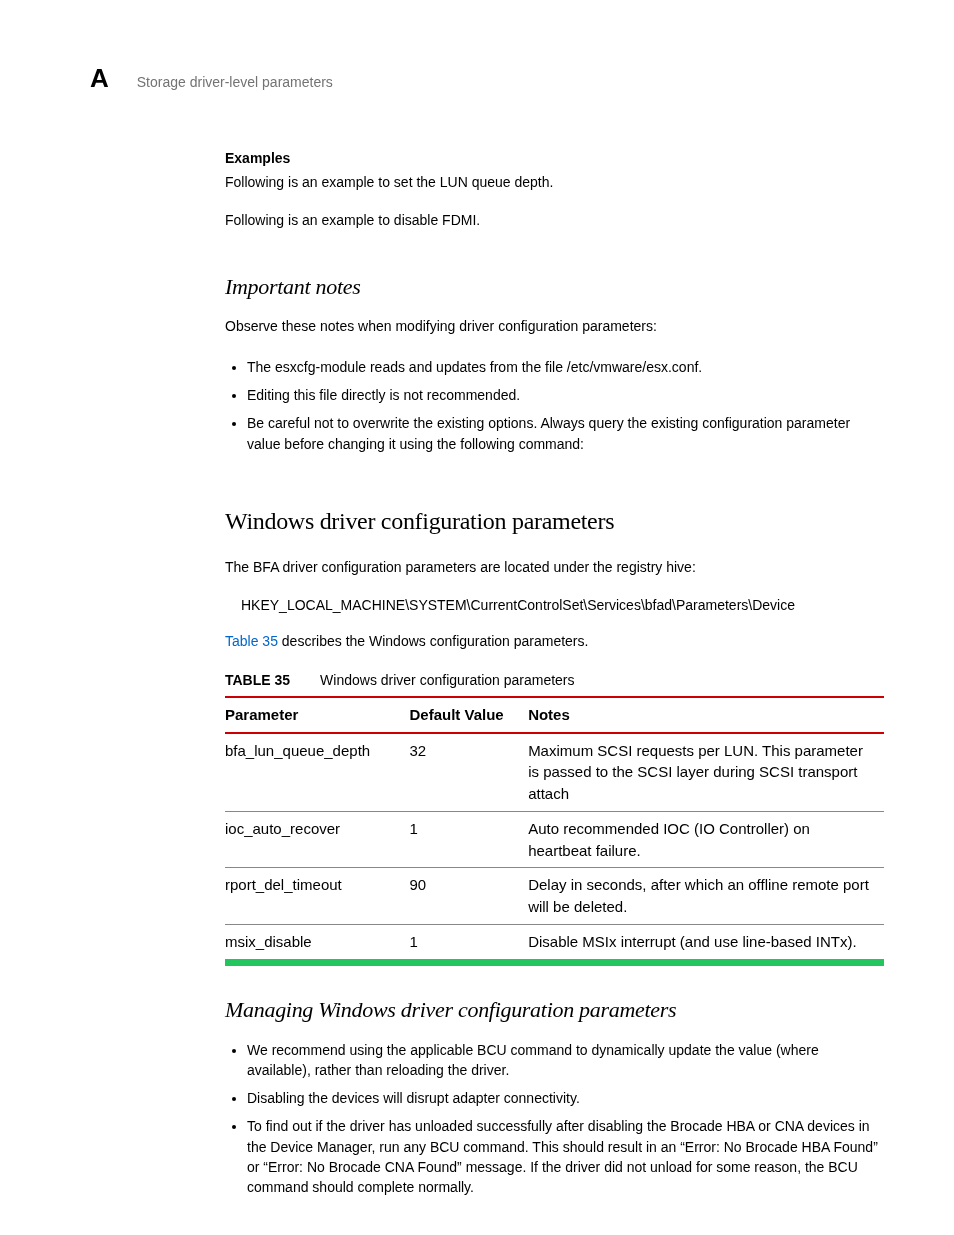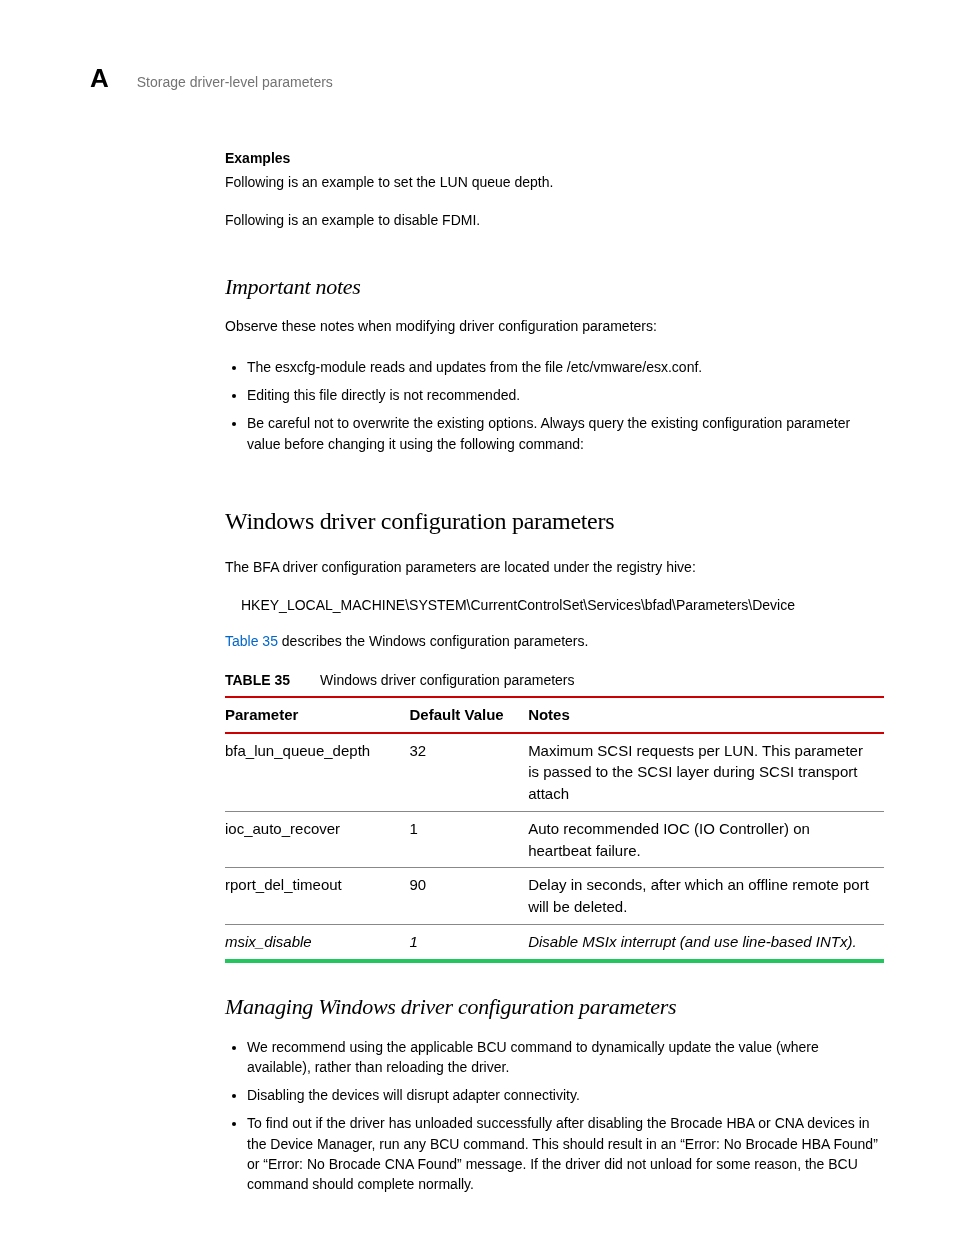--- a/index.html
+++ b/index.html
@@ -88,22 +88,21 @@
   th {
     text-align: left;
     font-weight: bold;
     padding: 6px 8px 6px 0;
     vertical-align: top;
   }
   tbody tr {
     border-bottom: 1px solid #888;
   }
   tbody tr:last-child {
-    border-bottom: 4px solid #22c55e;
-    font-style: italic;
+    border-bottom: 7px solid #22c55e;
   }
   td {
     padding: 6px 8px 6px 0;
     vertical-align: top;
   }
   .col-param { width: 28%; }
   .col-default { width: 18%; }
   .col-notes { width: 54%; }
 </style>
 </head>

